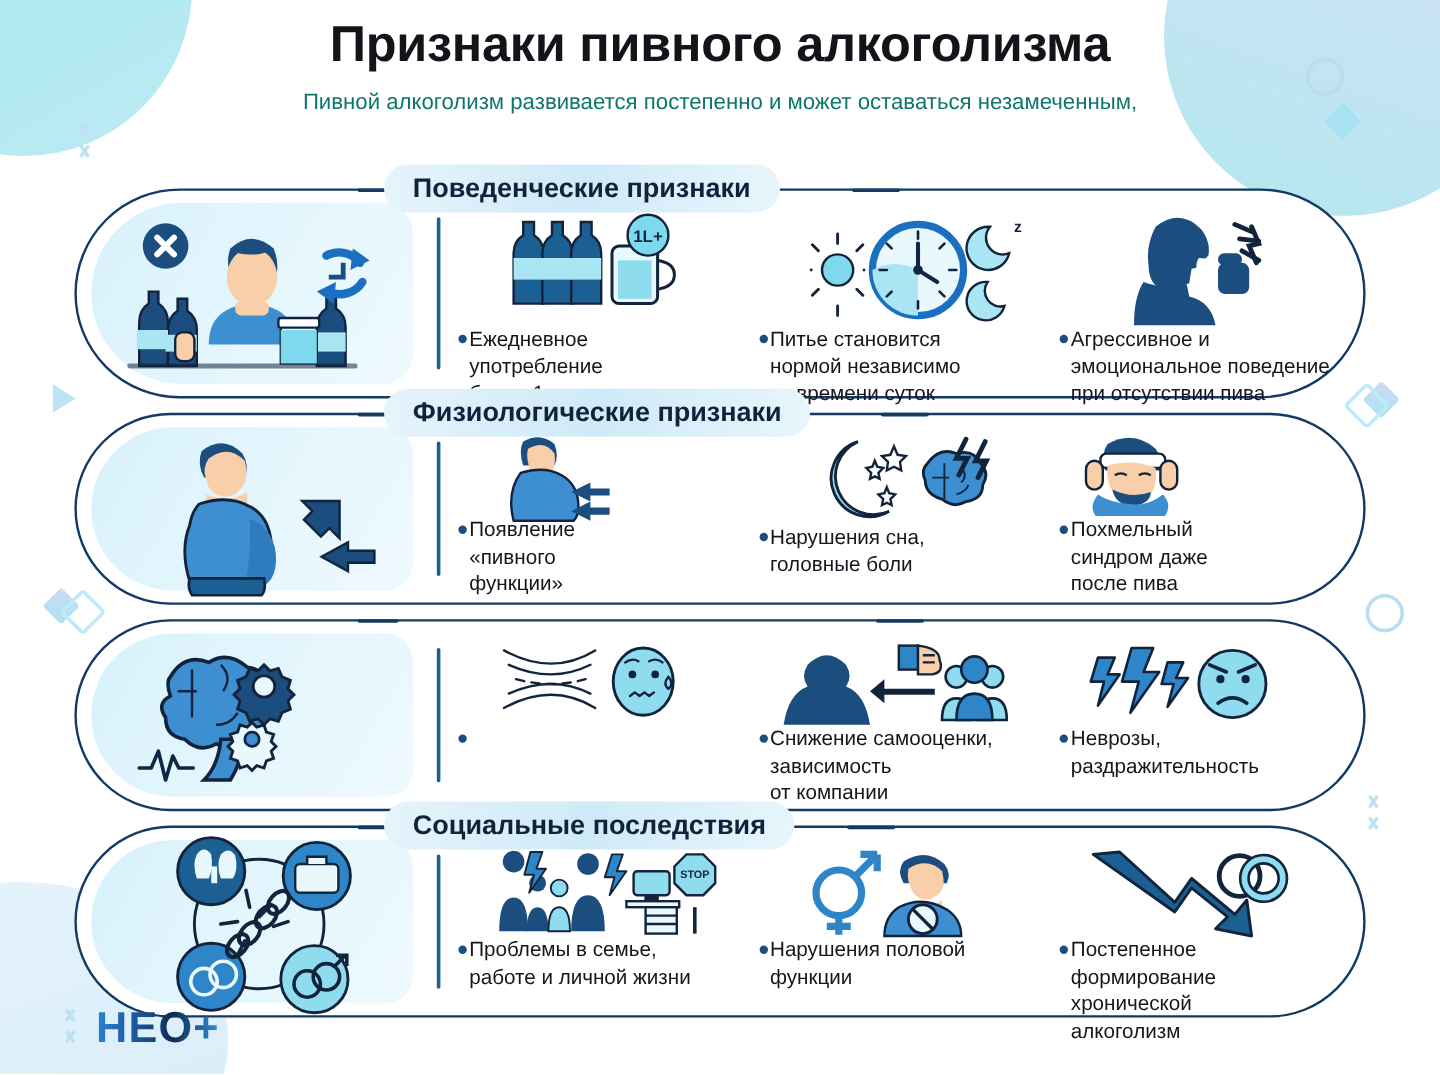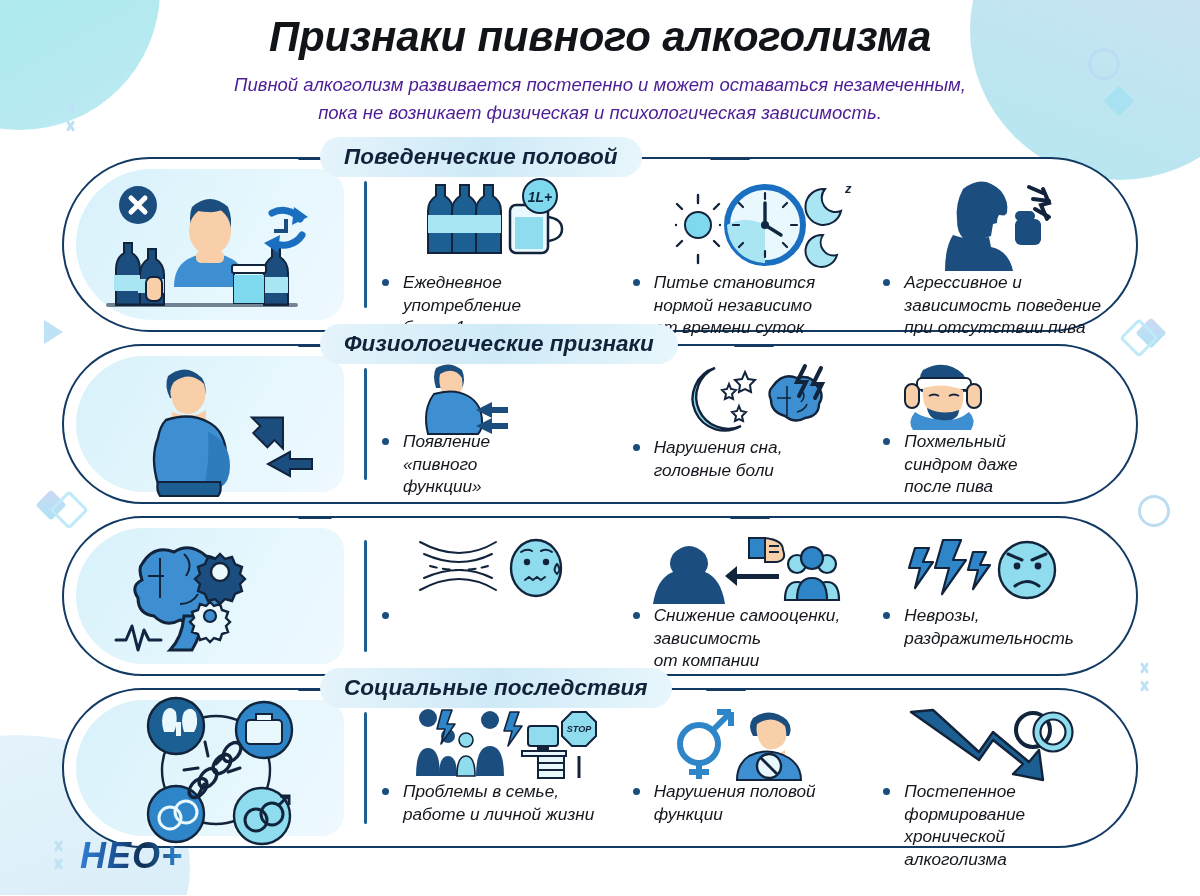--- a/index.html
+++ b/index.html
@@ -2,21 +2,21 @@
 <html><head>
 <meta charset="utf-8">
 <style>
   html,body{margin:0;padding:0;}
   body{
     width:1200px;height:896px;
     background:#ffffff;
     font-family:"Liberation Sans","DejaVu Sans",sans-serif;
     overflow:hidden;position:relative;
   }
-  .stage{position:absolute;inset:0;width:1200px;height:895px;overflow:hidden;font-style:italic;}
+  .stage{position:absolute;inset:0;width:1200px;height:895px;overflow:hidden;}
 
   
   .bg-circle-tl{
     position:absolute;left:-120px;top:-150px;width:280px;height:280px;border-radius:50%;
     background:linear-gradient(150deg,#cfeef6 0%,#aeeaf0 55%,#bfe9f2 100%);
   }
   .bg-circle-tr{
     position:absolute;right:-70px;top:-120px;width:300px;height:300px;border-radius:50%;
     background:linear-gradient(200deg,#d9d8f3 0%,#c5e4f2 45%,#b4e7ef 100%);
   }
@@ -37,21 +37,21 @@
   .sparkle i:nth-child(3){top:20px;transform:rotate(35deg);}
   .sparkle i:nth-child(4){top:20px;transform:rotate(-35deg);}
 
   
   .header{position:absolute;left:0;right:0;top:14px;text-align:center;z-index:6;}
   .title{
     font-size:42px;font-weight:700;color:#111418;letter-spacing:-.2px;
     margin:0 0 12px 0;line-height:1.08;
   }
   .subtitle{
-    font-size:18.5px;color:#4c1d95;line-height:1.5;margin:12px auto;width:900px;
+    font-size:18.5px;color:#0f766e;line-height:1.5;margin:12px auto;width:900px;
   }
   .subtitle span{display:block;}
 
   
   .section{position:absolute;left:62px;width:1076px;z-index:3;}
   .card{
     position:relative;height:100%;
     border:2.5px solid #123a63;
     border-radius:92px;
     background:#ffffff;
@@ -73,21 +73,21 @@
     font-size:22.5px;font-weight:700;color:#11223a;white-space:nowrap;z-index:7;
   }
   .pill-line{position:absolute;top:0;height:3px;background:#123a63;border-radius:2px;z-index:6;}
 
   .items{
     position:absolute;left:312px;right:8px;top:16px;bottom:6px;
     display:flex;
   }
   .item{flex:1;position:relative;padding:0 6px;box-sizing:border-box;}
   .item .art{height:96px;display:flex;align-items:flex-end;justify-content:flex-start;padding-left:40px;}
-  .item .bullet{display:flex;gap:14px;align-items:flex-start;}
+  .item .bullet{display:flex;gap:2px;align-items:flex-start;}
   .dot{width:7px;height:7px;border-radius:50%;background:#1b4d7e;flex:none;margin-top:8px;}
   .btxt{font-size:17.2px;line-height:1.32;color:#14181e;}
 
   
   .logo{
     position:absolute;left:80px;bottom:18px;z-index:8;
     font-size:36px;font-weight:700;letter-spacing:1px;
     background:linear-gradient(90deg,#2f7fd6 0%,#1b4f8f 38%,#0e2d52 62%,#2f8fd8 100%);
     -webkit-background-clip:text;background-clip:text;color:transparent;
   }
@@ -128,21 +128,20 @@
       <i></i>
       <i></i>
       <i></i>
       <i></i>
     </div>
 
   <div class="header">
     <h1 class="title">Признаки пивного алкоголизма</h1>
     <div class="subtitle">
       <span>Пивной алкоголизм развивается постепенно и может оставаться незамеченным,</span>
-      <span>пока не возникает физическая и психологическая зависимость.</span>
     </div>
   </div>
 
   <div class="section" style="top:157px;height:175px;">
     <div class="card">
       <div class="card-inner">
         <svg width="268" height="155" viewBox="0 0 268 155">
           <circle cx="62" cy="36" r="19" fill="#1b4d7e"></circle>
           <path d="M55 29 L69 43 M69 29 L55 43" stroke="#fff" stroke-width="5" stroke-linecap="round"></path>
           <path d="M116 38 q18-16 36 0 q5 12 2 24 l-38 0 q-4-14 0-24z" fill="#1b4d7e"></path>
@@ -250,31 +249,31 @@
               <g stroke="#12243c" stroke-width="4" stroke-linecap="round">
                 <path d="M106 12 l14 6 M110 24 l16 2 M112 34 l14 8"></path>
               </g>
               <path d="M120 14 l6 14 -8 2 6 14" stroke="#12243c" stroke-width="4" fill="none" stroke-linecap="round"></path>
             </svg>
           </div>
           <div class="bullet">
             <div class="dot"></div>
             <div class="btxt">
               <div>Агрессивное и</div>
-              <div>зависимость поведение</div>
+              <div>эмоциональное поведение</div>
               <div>при отсутствии пива</div>
             </div>
           </div>
         </div>
 
       </div>
     </div>
     <div class="pill-line" style="left:236px;width:34px;"></div>
     <div class="pill-line" style="left:648px;width:40px;"></div>
-    <div class="pill">Поведенческие половой</div>
+    <div class="pill">Поведенческие признаки</div>
   </div>
 
   <div class="section" style="top:344px;height:160px;">
     <div class="card">
       <div class="card-inner">
         <svg width="268" height="140" viewBox="0 0 268 140">
           <path d="M92 20 q18-14 34 2 q6 10 2 20 l-34 0 q-6-12 -2-22z" fill="#1b4d7e"></path>
           <path d="M104 22 q16-6 24 4 q-12 6 -24 2z" fill="#1b4d7e"></path>
           <path d="M98 26 q16-12 30 2 q4 16 -4 24 q-4 6 -14 6 q-12-2-14-14 q-4-10 2-18z" fill="#f8cfa8"></path>
           <path d="M96 56 q20 8 34-2 l0 12 q-18 8 -34 0z" fill="#f8cfa8"></path>
@@ -616,21 +615,21 @@
                   <circle cx="148" cy="24" r="12.5"></circle>
               </g>
             </svg>
           </div>
           <div class="bullet">
             <div class="dot"></div>
             <div class="btxt">
               <div>Постепенное</div>
               <div>формирование</div>
               <div>хронической</div>
-              <div>алкоголизма</div>
+              <div>алкоголизм</div>
             </div>
           </div>
         </div>
 
       </div>
     </div>
     <div class="pill-line" style="left:236px;width:34px;"></div>
     <div class="pill-line" style="left:644px;width:40px;"></div>
     <div class="pill">Социальные последствия</div>
   </div>

